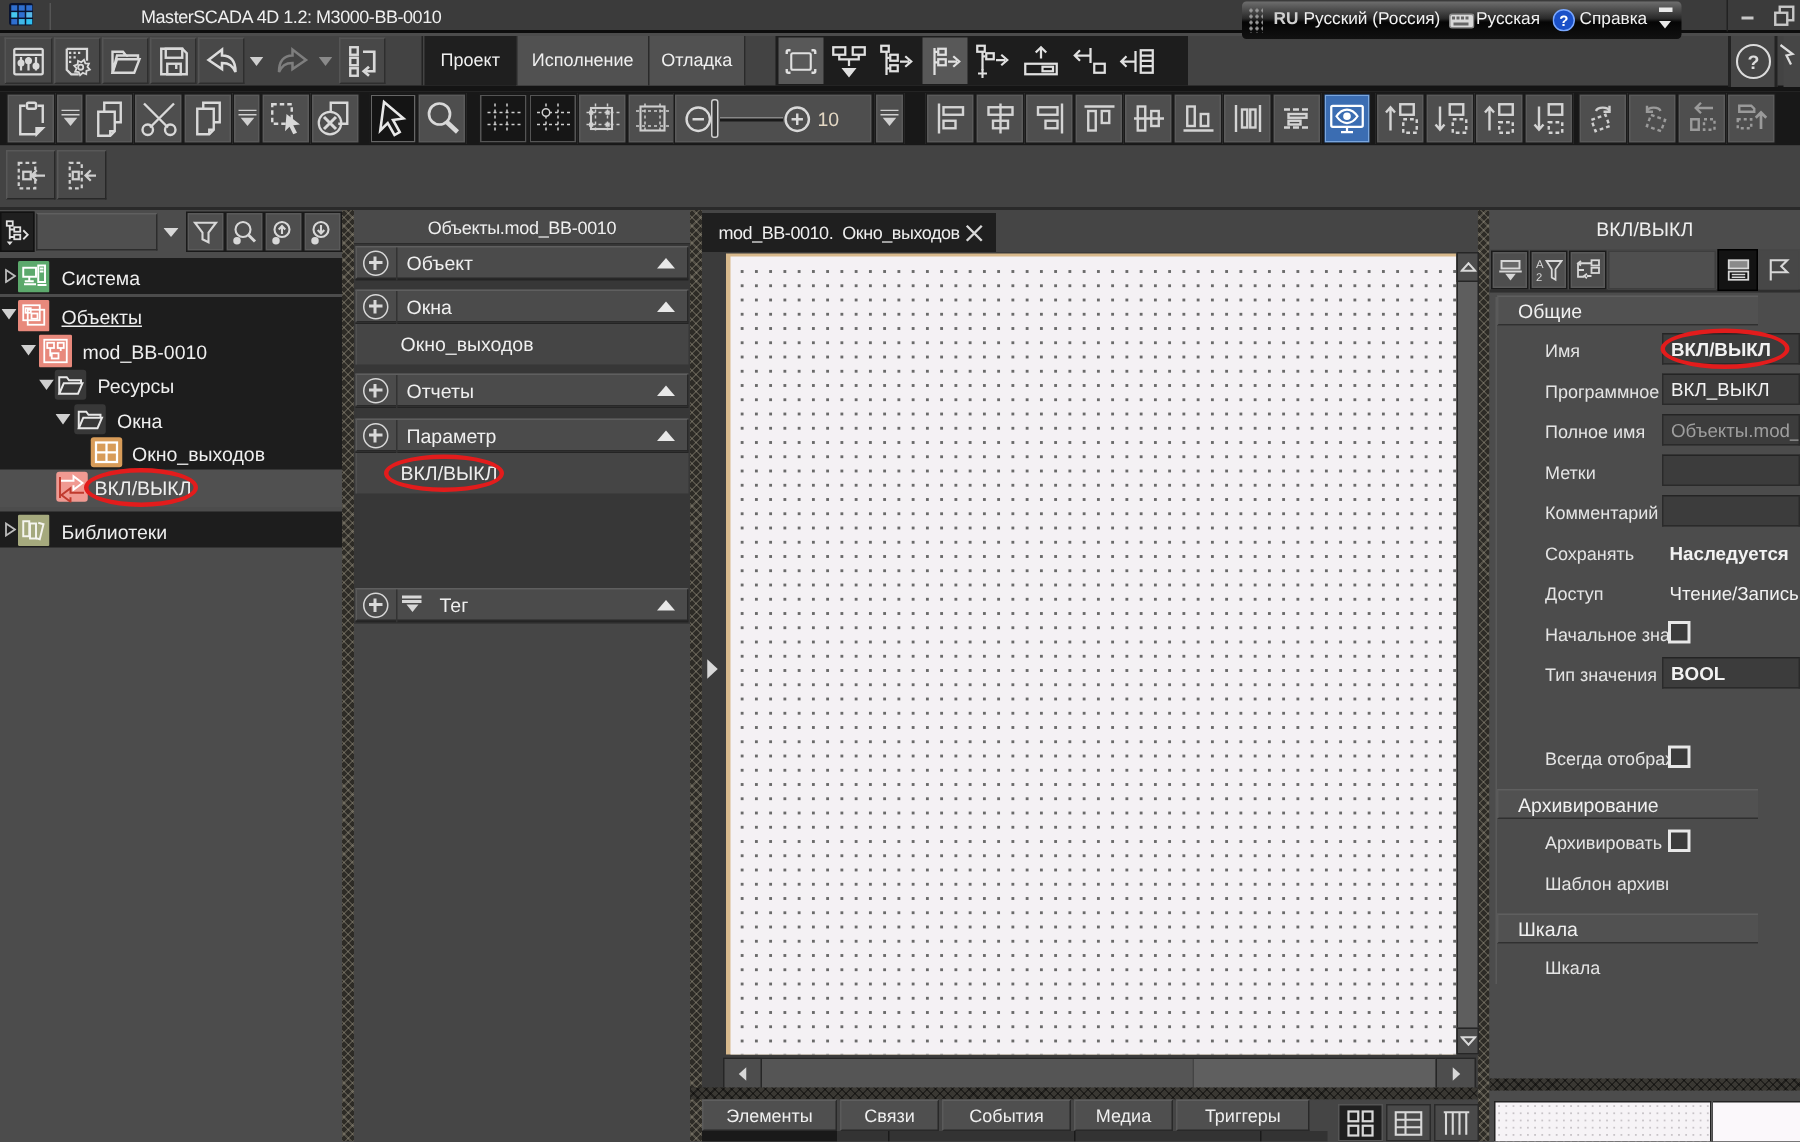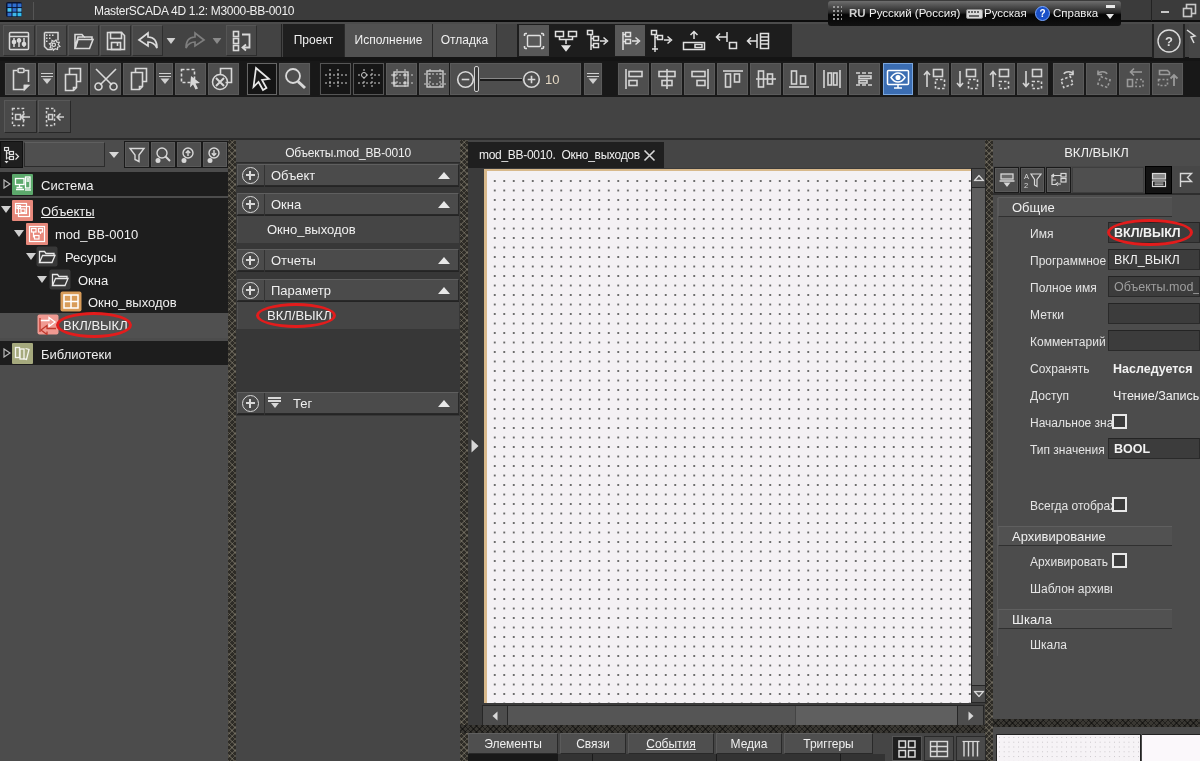--- a/index.html
+++ b/index.html
@@ -763,21 +763,21 @@
 <div class="abs" style="left:957px;top:705px;width:27px;height:22px;background:#4d4d4d;border:1px solid #262626;">
  <svg class="icon" width="7" height="11" viewBox="0 0 7 11">
         <path d="M1 1l5 4.5L1 10z" fill="#d8d8d8"></path>
       </svg>
 </div>
 
 <div class="abs zzh" style="left:460px;top:725px;width:525px;height:8px;"></div>
 <div class="abs" style="left:468px;top:733px;width:517px;height:28px;background:#454545;"></div>
 <div class="btab" style="left:468px;width:90px;">Элементы</div>
 <div class="btab" style="left:560px;width:66px;">Связи</div>
-<div class="btab" style="left:628px;width:86px;text-decoration:underline;">События</div>
+<div class="btab" style="left:628px;width:86px;">События</div>
 <div class="btab" style="left:716px;width:66px;">Медиа</div>
 <div class="btab" style="left:784px;width:89px;">Триггеры</div>
 
 <div class="abs" style="left:468px;top:754px;width:417px;height:7px;background:#333;"></div>
 <div class="abs" style="left:468px;top:754px;width:90px;height:7px;background:#191919;"></div>
 <div class="abs" style="left:592px;top:754px;width:1px;height:7px;background:#1a1a1a;"></div>
 <div class="abs" style="left:716px;top:754px;width:1px;height:7px;background:#1a1a1a;"></div>
 <div class="abs" style="left:840px;top:754px;width:1px;height:7px;background:#1a1a1a;"></div>
 
 <div class="abs dark" style="left:892px;top:736px;width:30px;height:25px;border:1px solid #555;">

